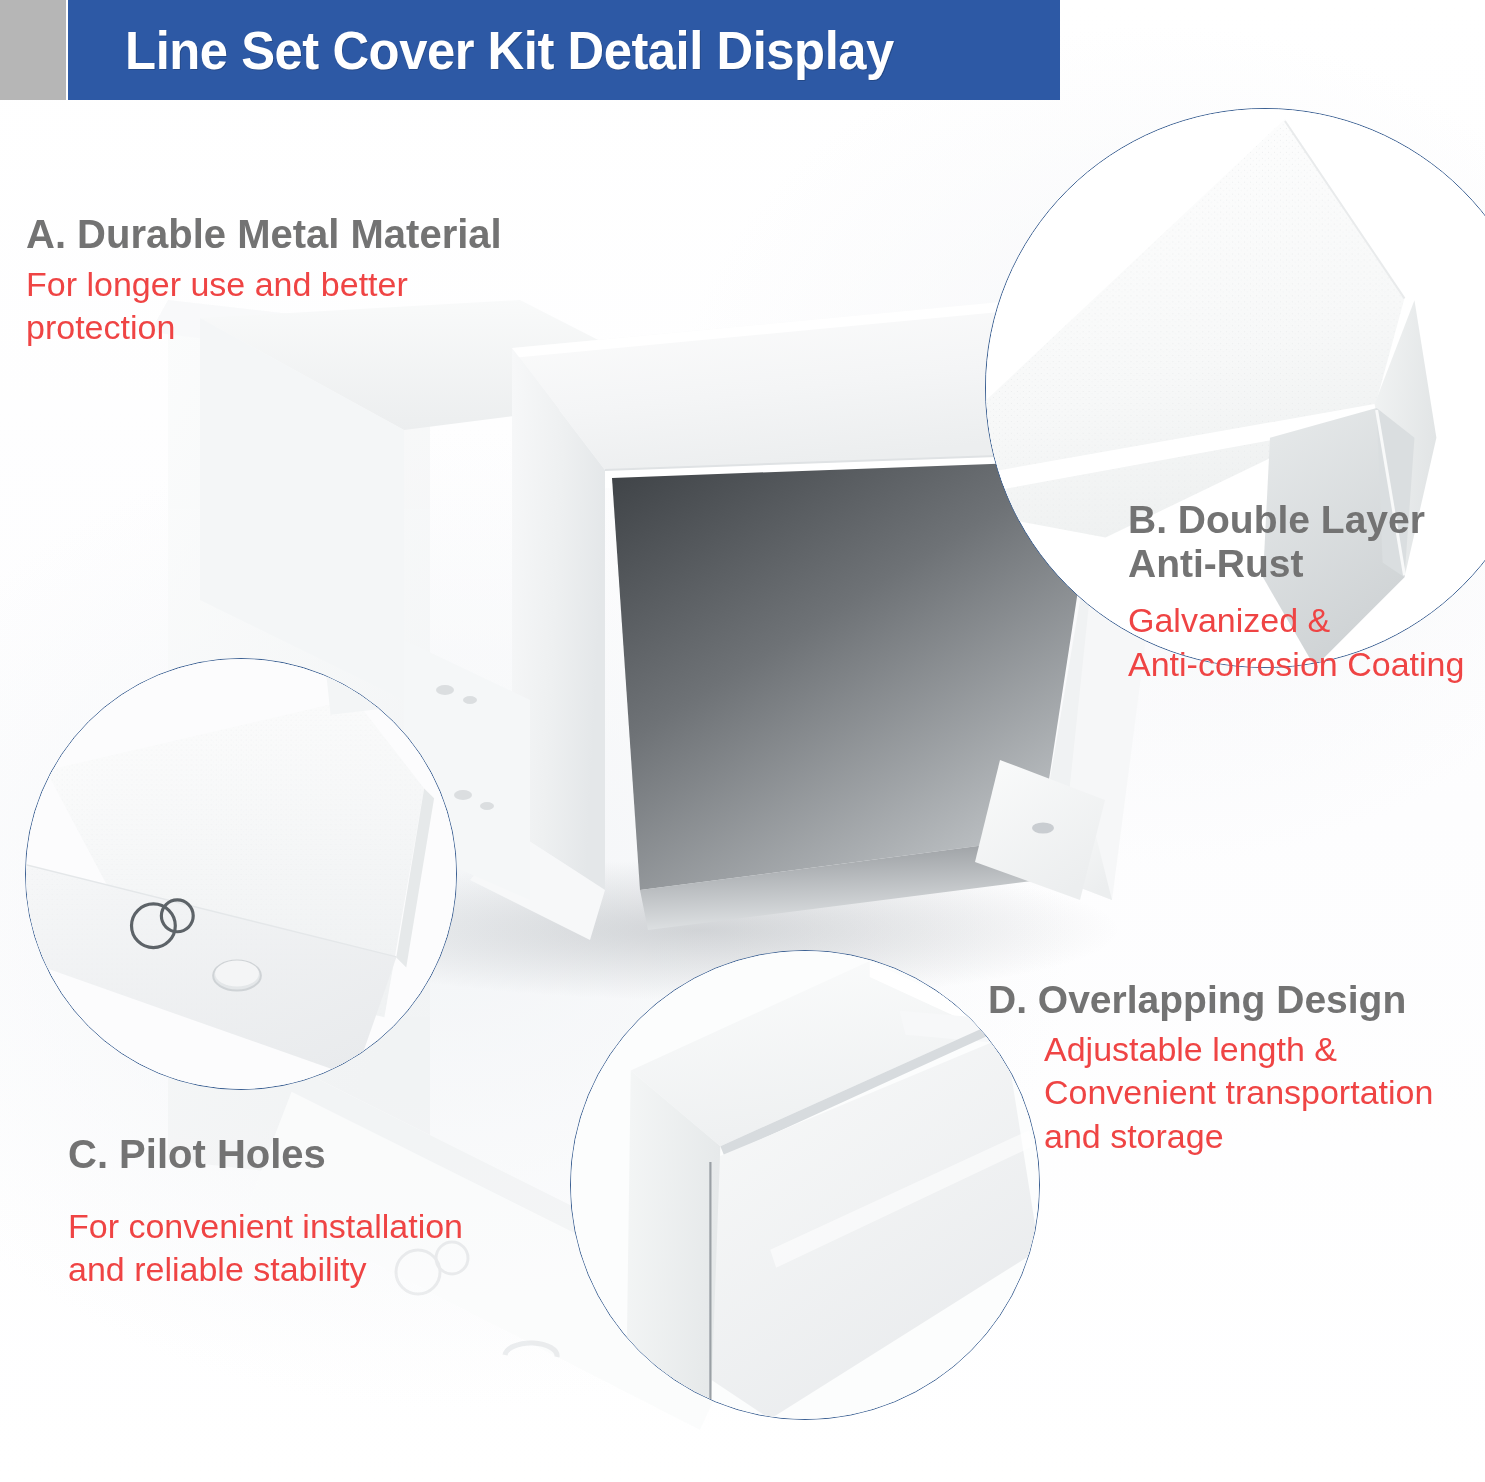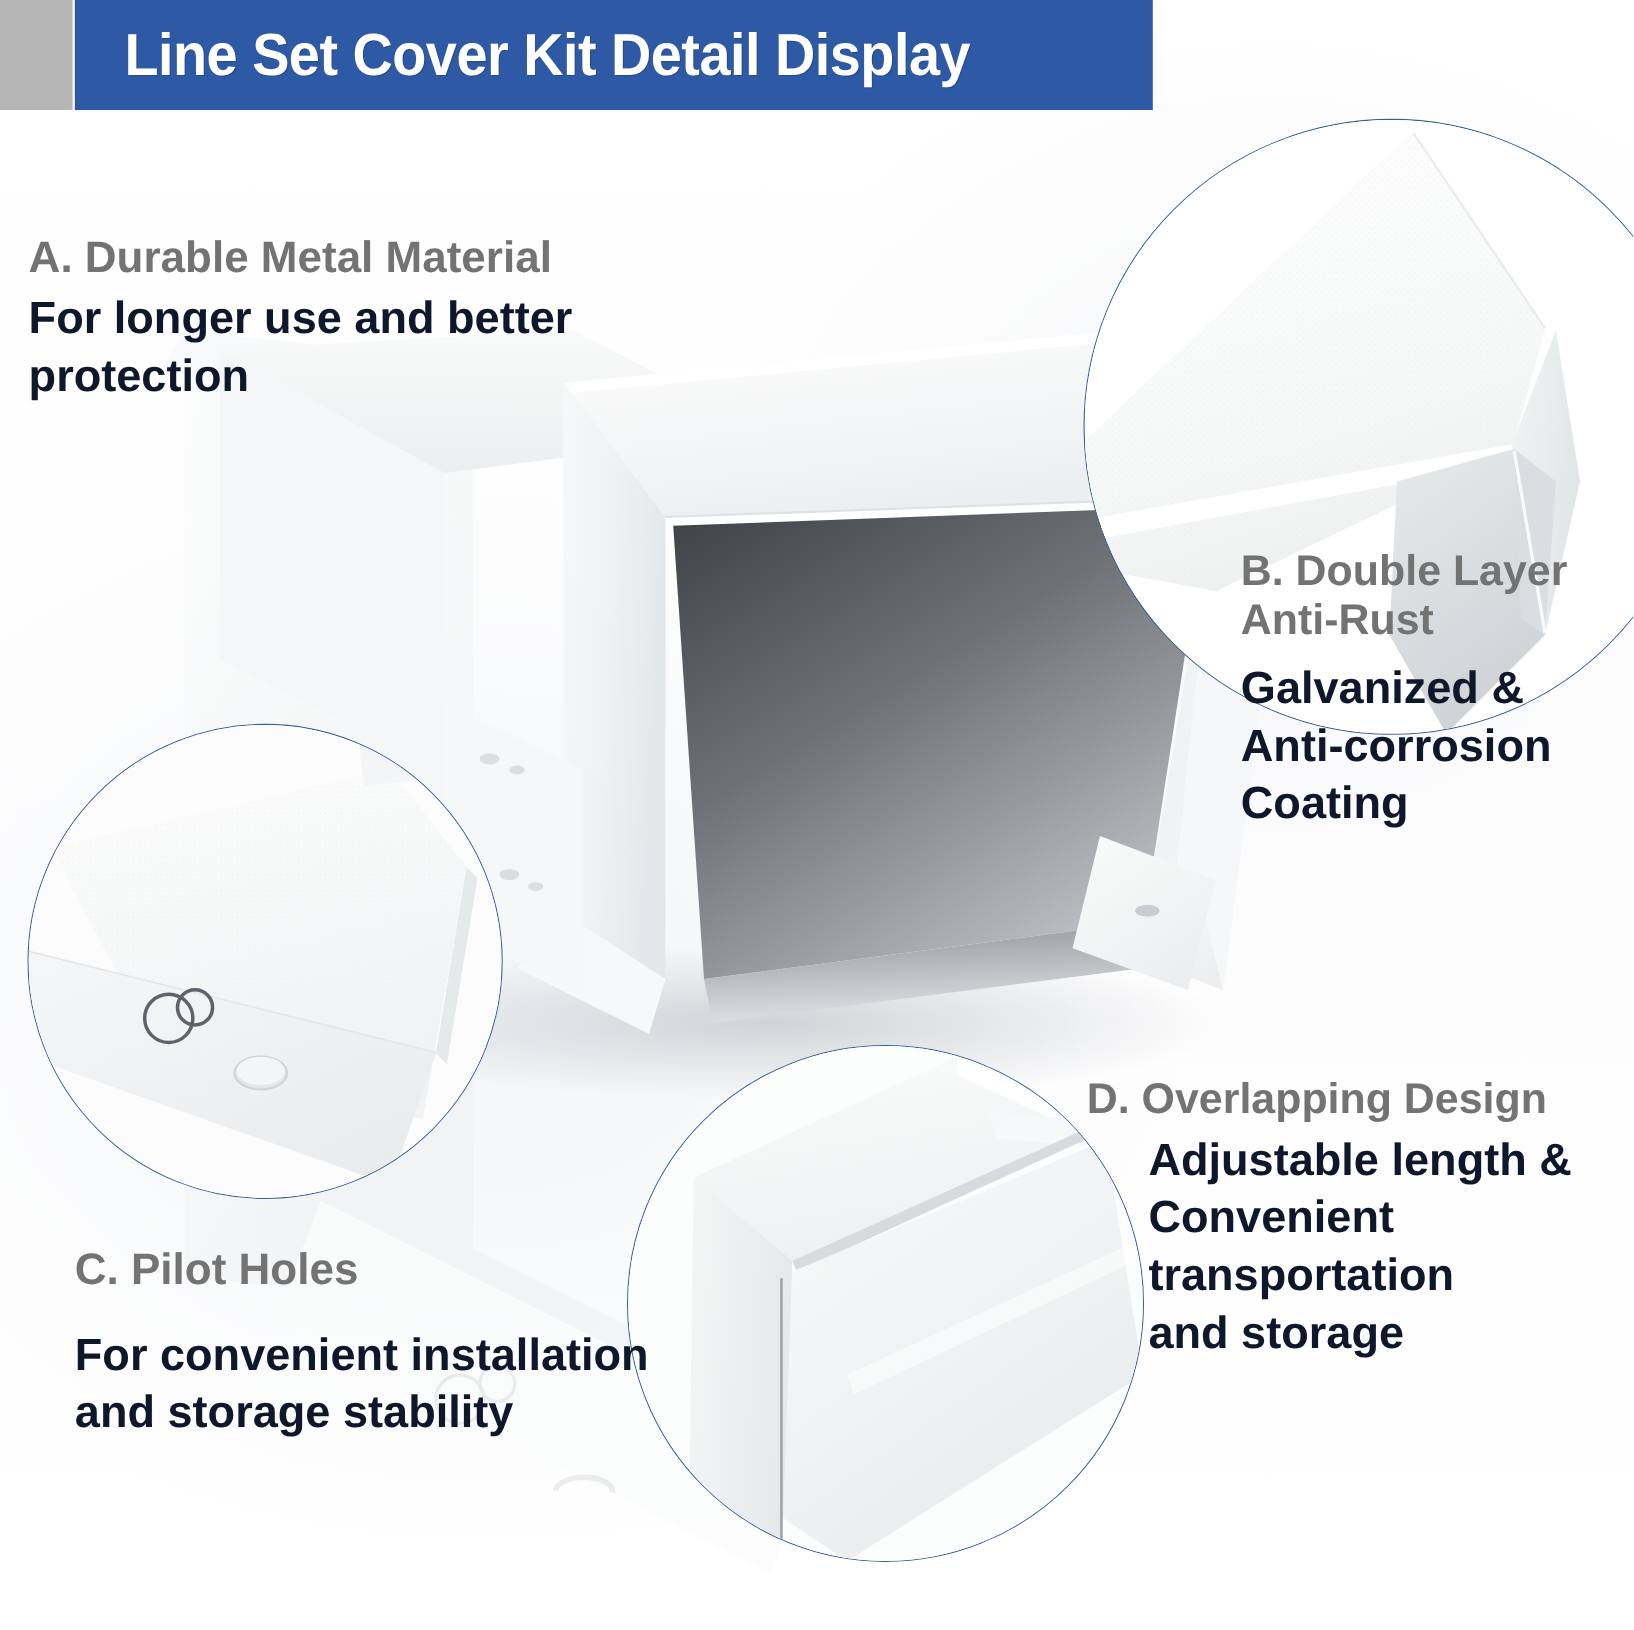--- a/index.html
+++ b/index.html
@@ -40,20 +40,21 @@
   }
   .title-banner {
     position: absolute;
     left: 68px;
     top: 0;
     width: 980px;
     height: 100px;
     background: #2d59a5;
     display: flex;
     align-items: center;
+    padding-left: 12px;
   }
   .title-text {
     color: #ffffff;
     font-size: 54px;
     font-weight: bold;
     letter-spacing: -0.5px;
     padding-left: 48px;
     white-space: nowrap;
     transform: scaleX(0.94);
     transform-origin: left center;
@@ -110,26 +111,26 @@
   }
   .label-head {
     color: #737373;
     font-weight: bold;
     font-size: 40px;
     line-height: 1.12;
     margin: 0 0 6px 0;
     white-space: pre-line;
   }
   .label-body {
-    color: #0f172a;
-    font-size: 41px;
+    color: #ef4444;
+    font-size: 34px;
     line-height: 1.28;
     margin: 0;
     white-space: pre-line;
-    font-weight: 700;
+    font-weight: 400;
   }
 
   .label-a { left: 26px;   top: 212px;  width: 620px; }
   .label-b { left: 1128px; top: 498px;  width: 360px; }
   .label-c { left: 68px;   top: 1132px; width: 560px; }
   .label-d { left: 988px;  top: 978px;  width: 500px; }
 
   .label-b .label-head { font-size: 39px; }
   .label-d .label-head { font-size: 39px; }
   .label-d .label-body { padding-left: 56px; }
@@ -357,21 +358,21 @@
   <div class="label-block label-b">
     <div class="label-head">B. Double Layer
 Anti-Rust</div>
     <div class="label-body">Galvanized &amp;
 Anti-corrosion Coating</div>
   </div>
 
   <div class="label-block label-c">
     <div class="label-head">C. Pilot Holes</div>
     <div class="label-body">For convenient installation
-and storage stability</div>
+and reliable stability</div>
   </div>
 
   <div class="label-block label-d">
     <div class="label-head">D. Overlapping Design</div>
     <div class="label-body">Adjustable length &amp;
 Convenient transportation
 and storage</div>
   </div>
 
   <div class="gray-tab"></div>

